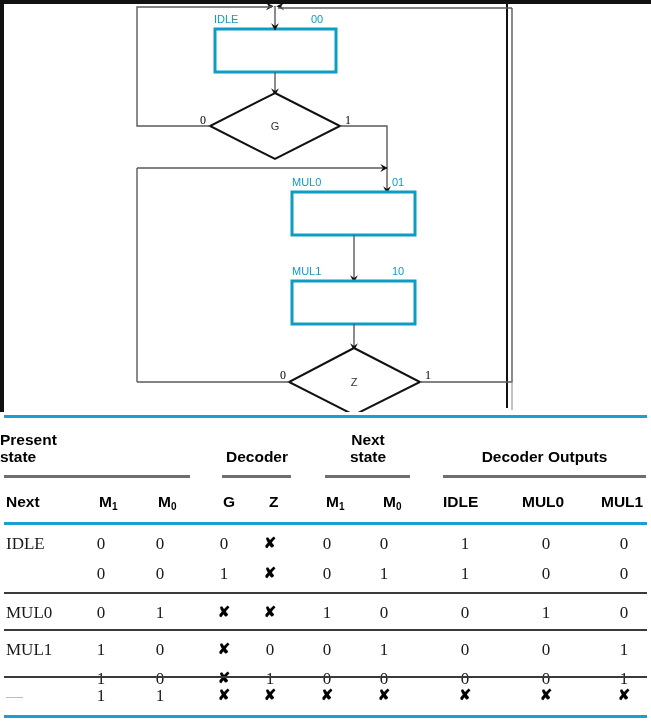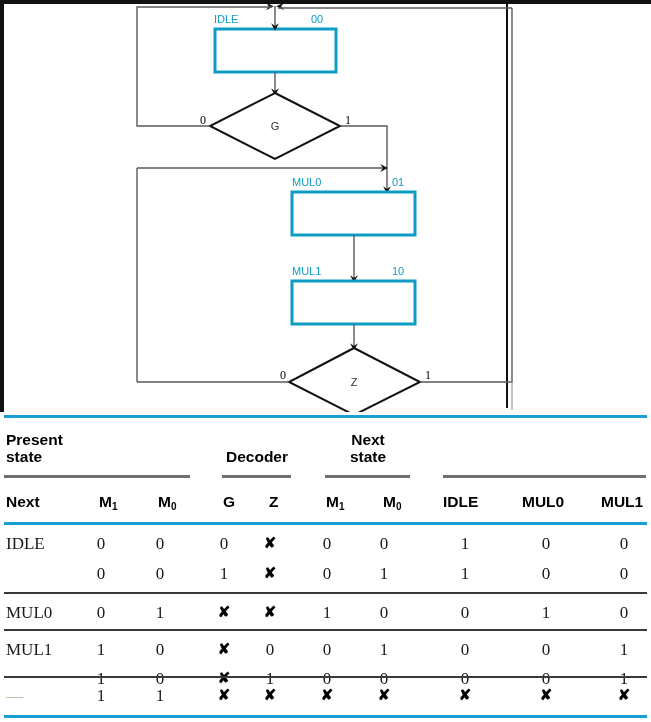--- a/index.html
+++ b/index.html
@@ -96,34 +96,37 @@
     <path d="M420,382 L512,382 L512,8" fill="none" stroke="#5a5a5a" stroke-width="1.4"></path>
     <line x1="512" y1="8" x2="278" y2="8" stroke="#5a5a5a" stroke-width="1.4"></line>
     <line x1="512" y1="382" x2="512" y2="410" stroke="#9a9a9a" stroke-width="1.2"></line>
   </svg>
 </div>
 
 <div id="truth-table">
 
   <div class="rule-blue" style="left:4px;top:3px;width:643px;"></div>
 
-  <div class="grp-head" style="left:6px;top:19px;width:170px;">
+  <div class="grp-head" style="left:0;top:19px;width:170px;">
     <span>Present</span><br>
     <span>state</span>
   </div>
 
   <div class="grp-head" style="left:222px;top:36px;width:70px;text-align:center;">
     <span>Decoder</span>
   </div>
 
   <div class="grp-head" style="left:325px;top:19px;width:86px;text-align:center;">
     <span>Next</span><br>
     <span>state</span>
   </div>
 
+  <div class="grp-head" style="left:443px;top:36px;width:203px;text-align:center;">
+    <span>Decoder Outputs</span>
+  </div>
 
   <div class="rule-gray" style="left:4px;top:63px;width:186px;"></div>
   <div class="rule-gray" style="left:222px;top:63px;width:69px;"></div>
   <div class="rule-gray" style="left:325px;top:63px;width:85px;"></div>
   <div class="rule-gray" style="left:443px;top:63px;width:203px;"></div>
 
   <div class="col-head" style="left:6px;top:81px;">Next</div>
 
   <div class="col-head" style="left:99px;top:81px;"><span>M</span><sub>1</sub></div>
 

